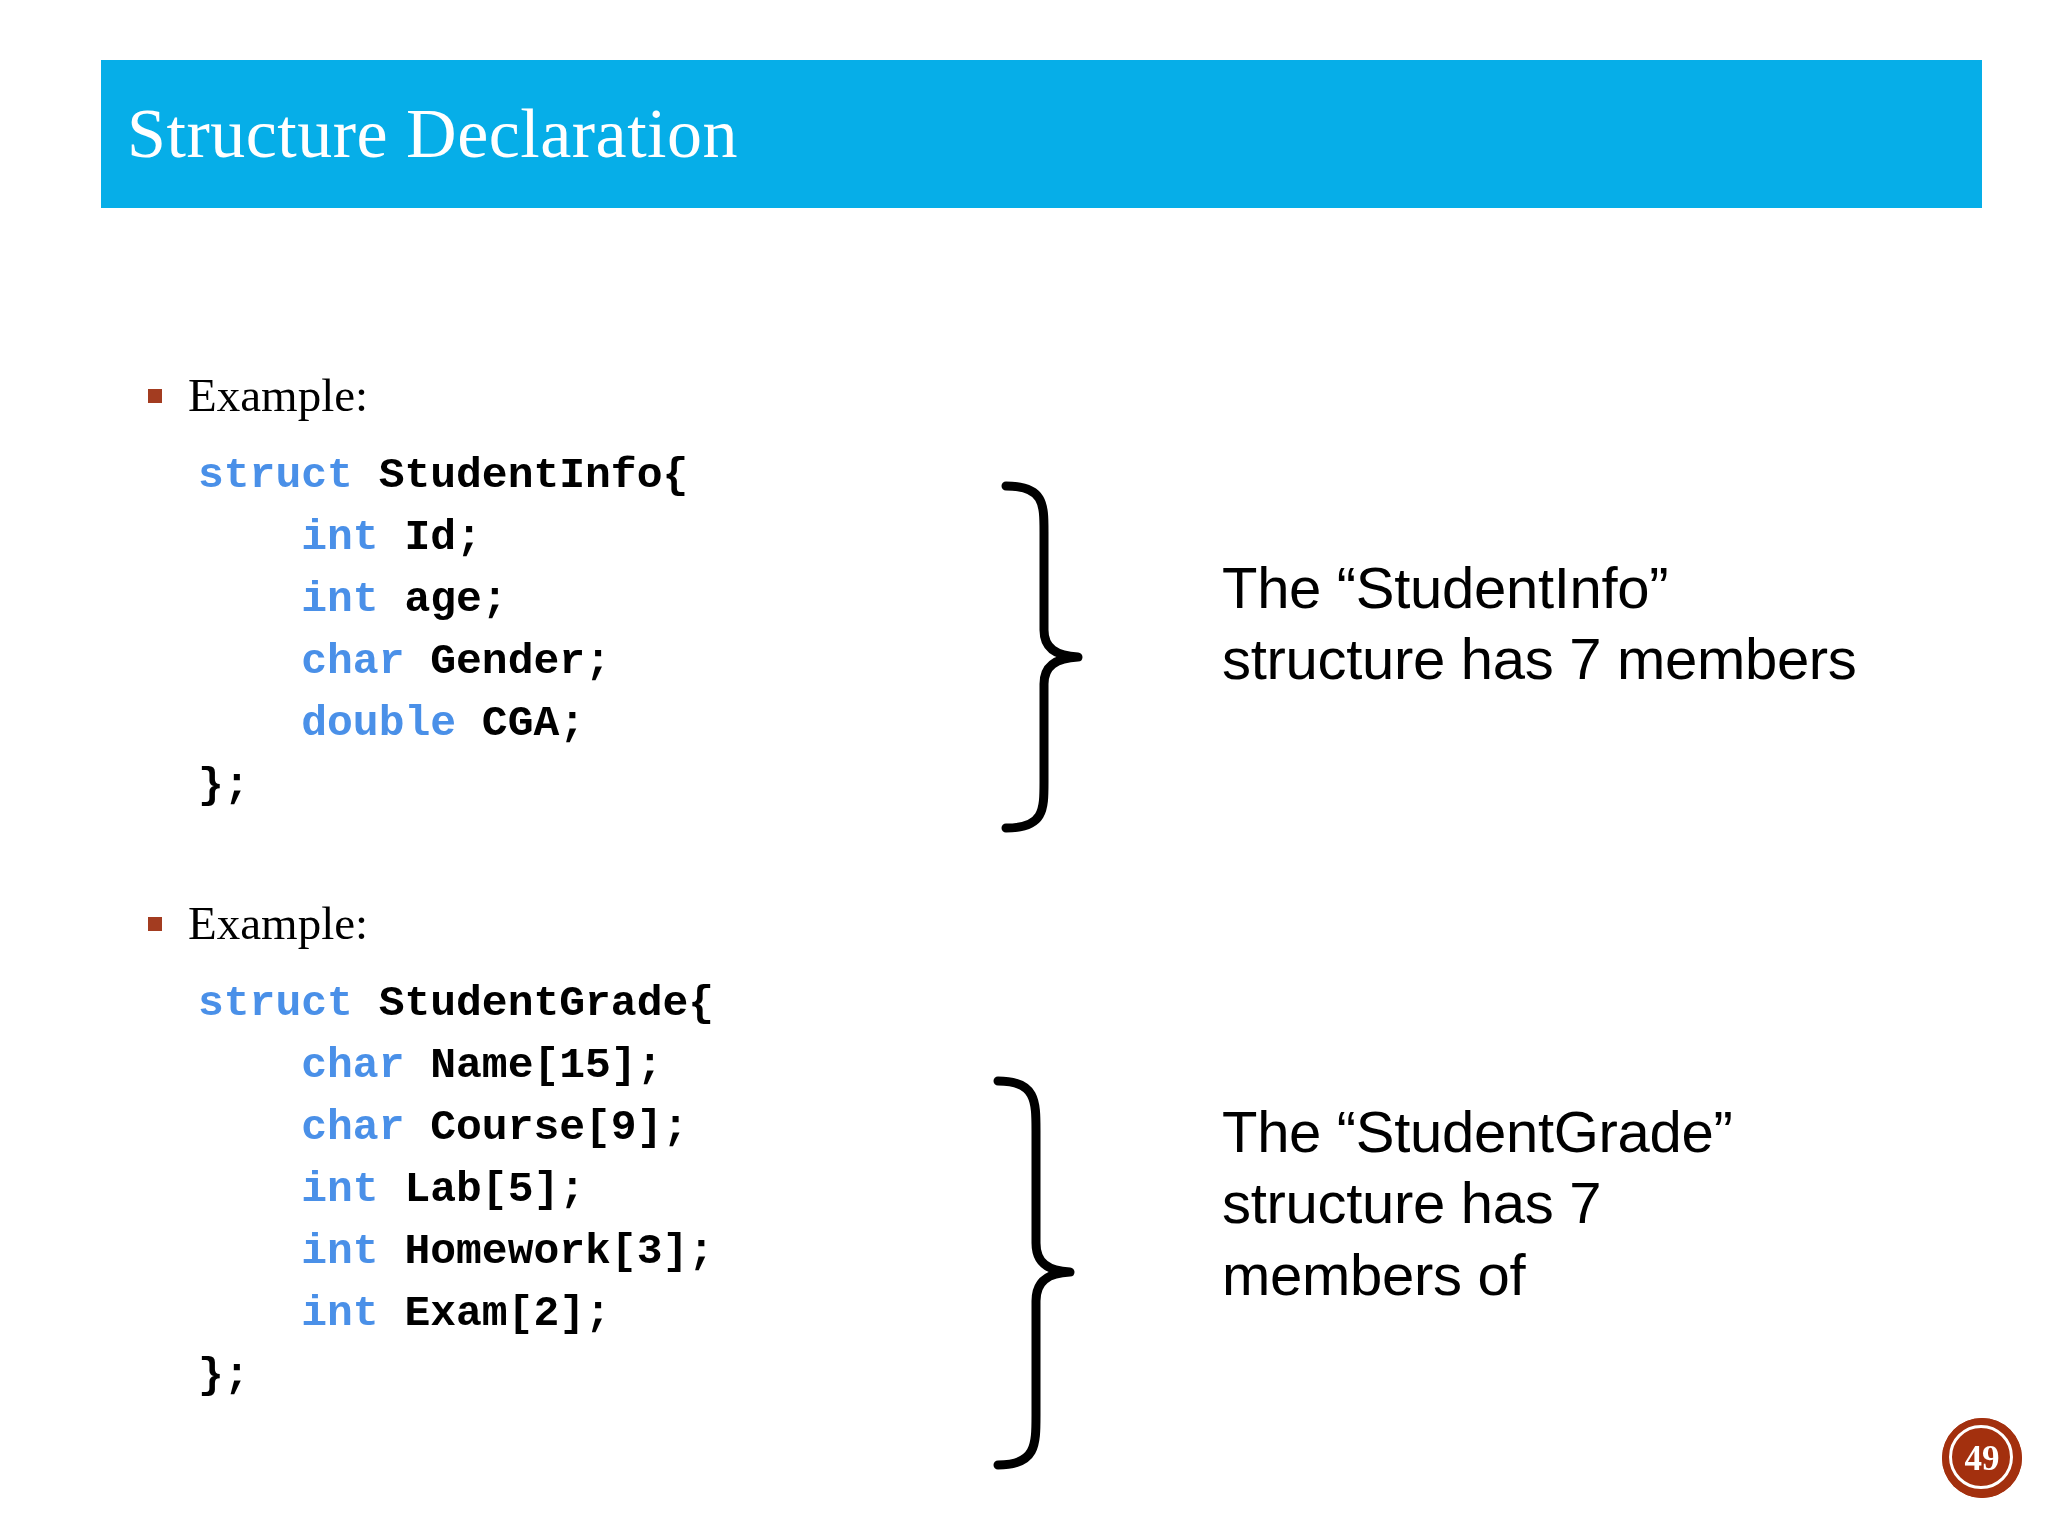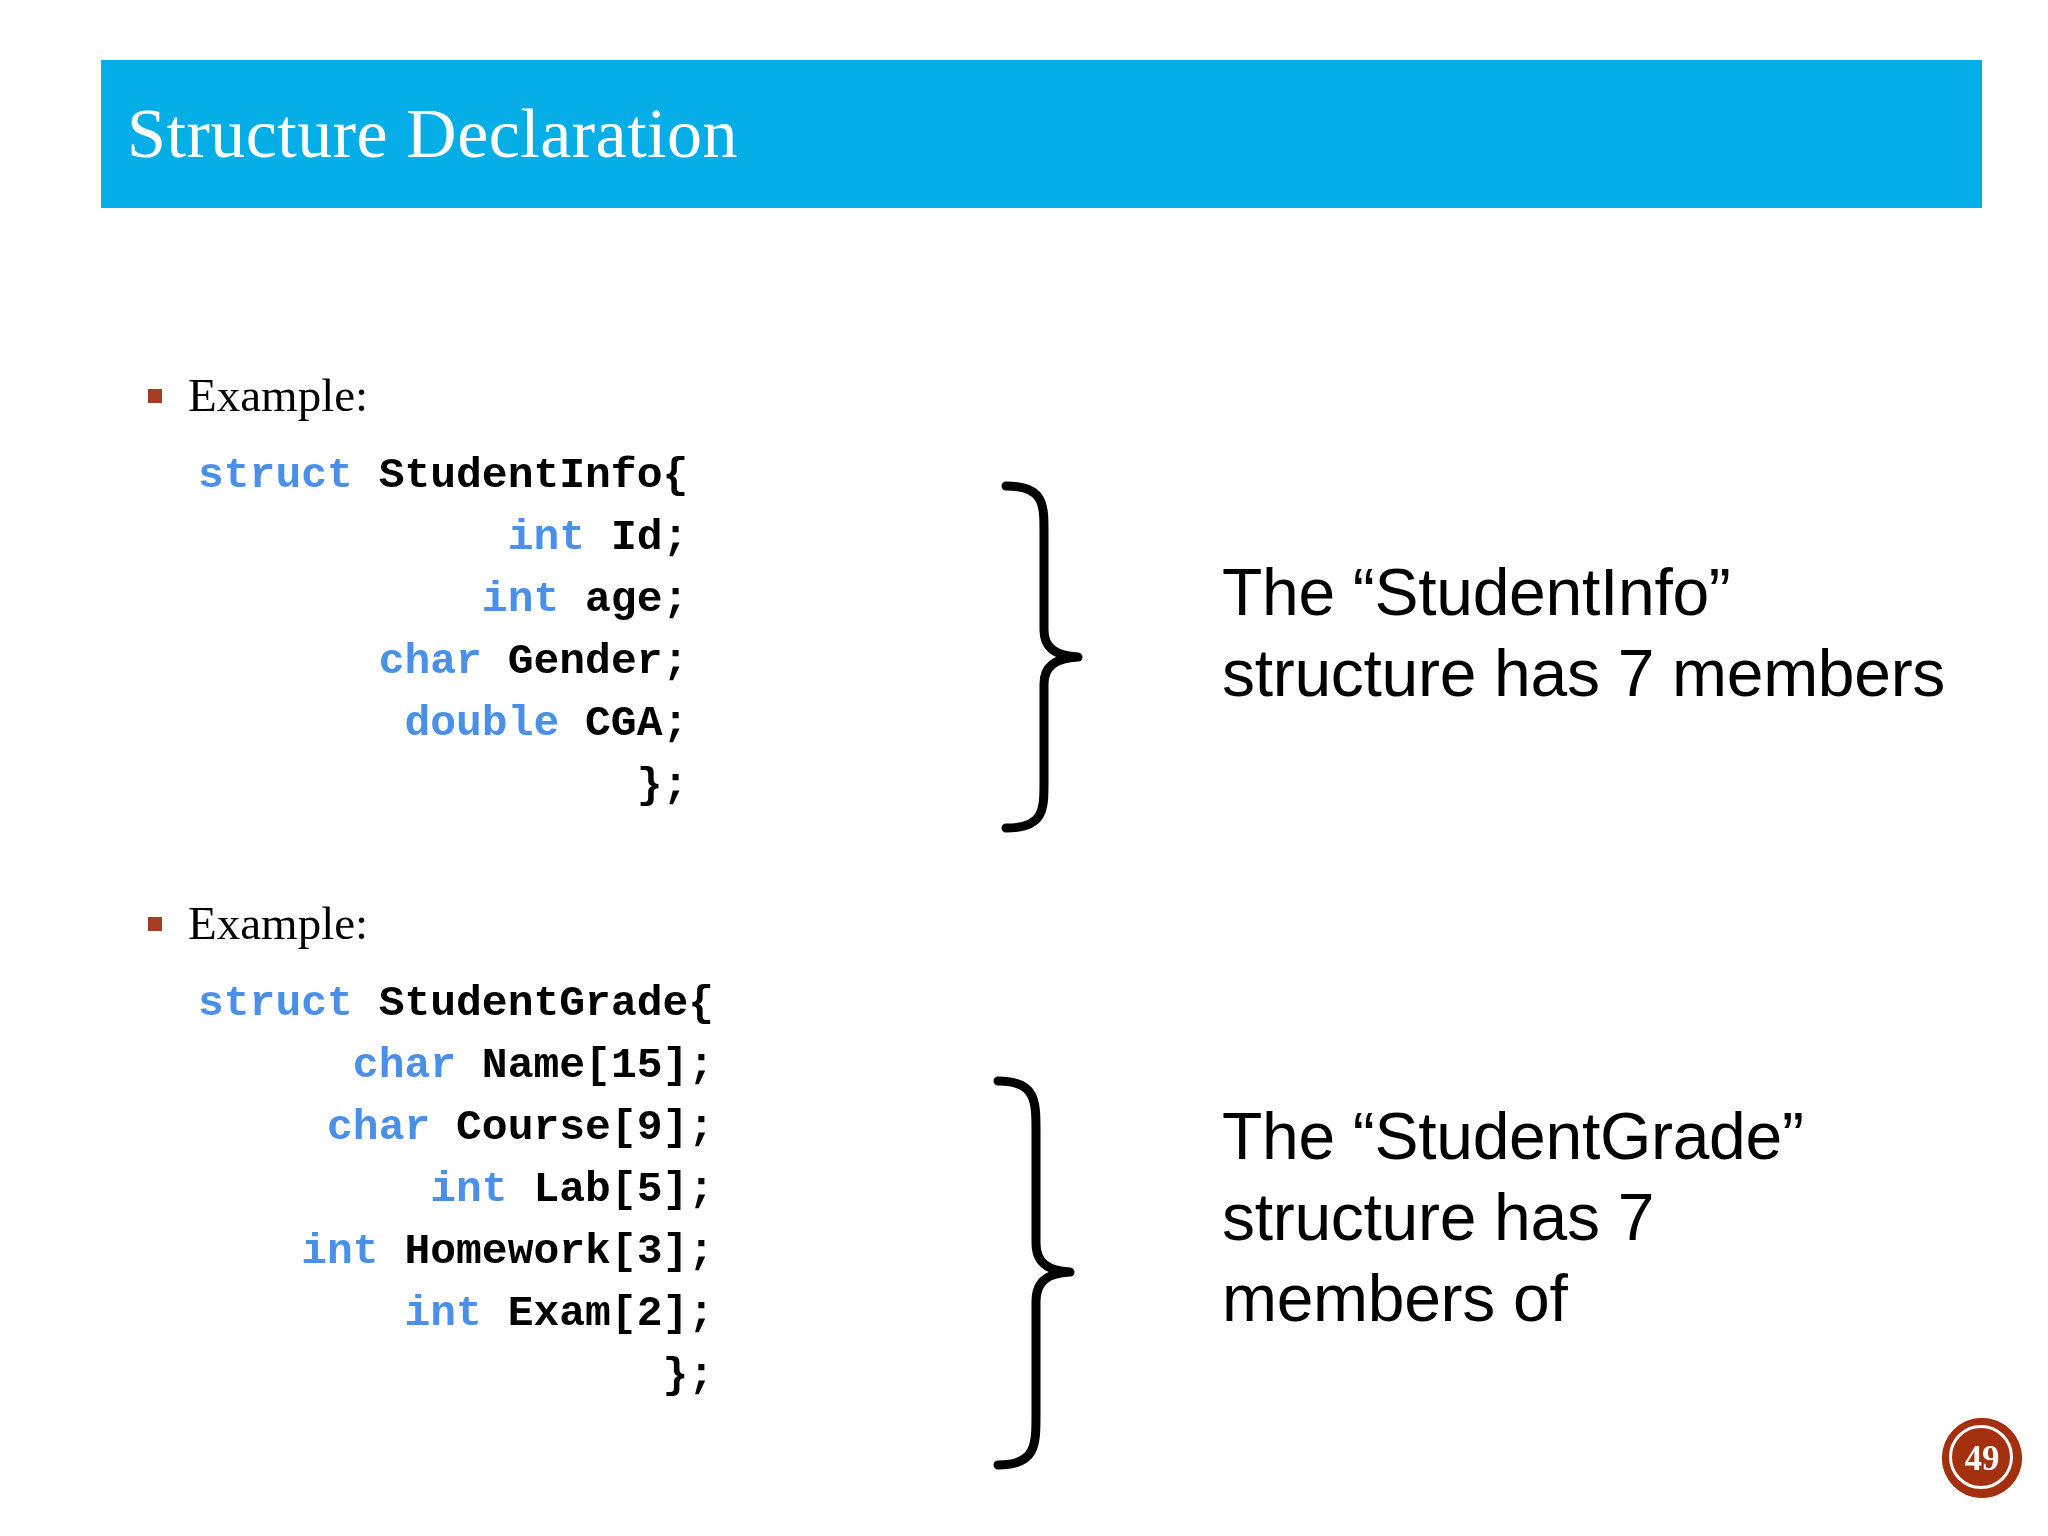--- a/index.html
+++ b/index.html
@@ -69,36 +69,35 @@
 
   
   .code-block {
     position: absolute;
     font-family: "Liberation Mono", monospace;
     font-size: 43px;
     font-weight: 700;
     color: #000000;
     line-height: 62px;
     white-space: pre;
-    text-align: right;
   }
   .code-line { white-space: pre; }
   .kw { color: #4A90E8; }
 
   
   .brace-svg {
     position: absolute;
     overflow: visible;
   }
 
   
   .annotation {
     position: absolute;
     font-family: "Liberation Sans", sans-serif;
-    font-size: 66px;
+    font-size: 58px;
     line-height: 1.23;
     color: #000000;
     letter-spacing: -0.3px;
   }
   .annotation .ann-line { display: block; white-space: nowrap; }
 
   
   #page-badge {
     position: absolute;
     left: 1942px;

